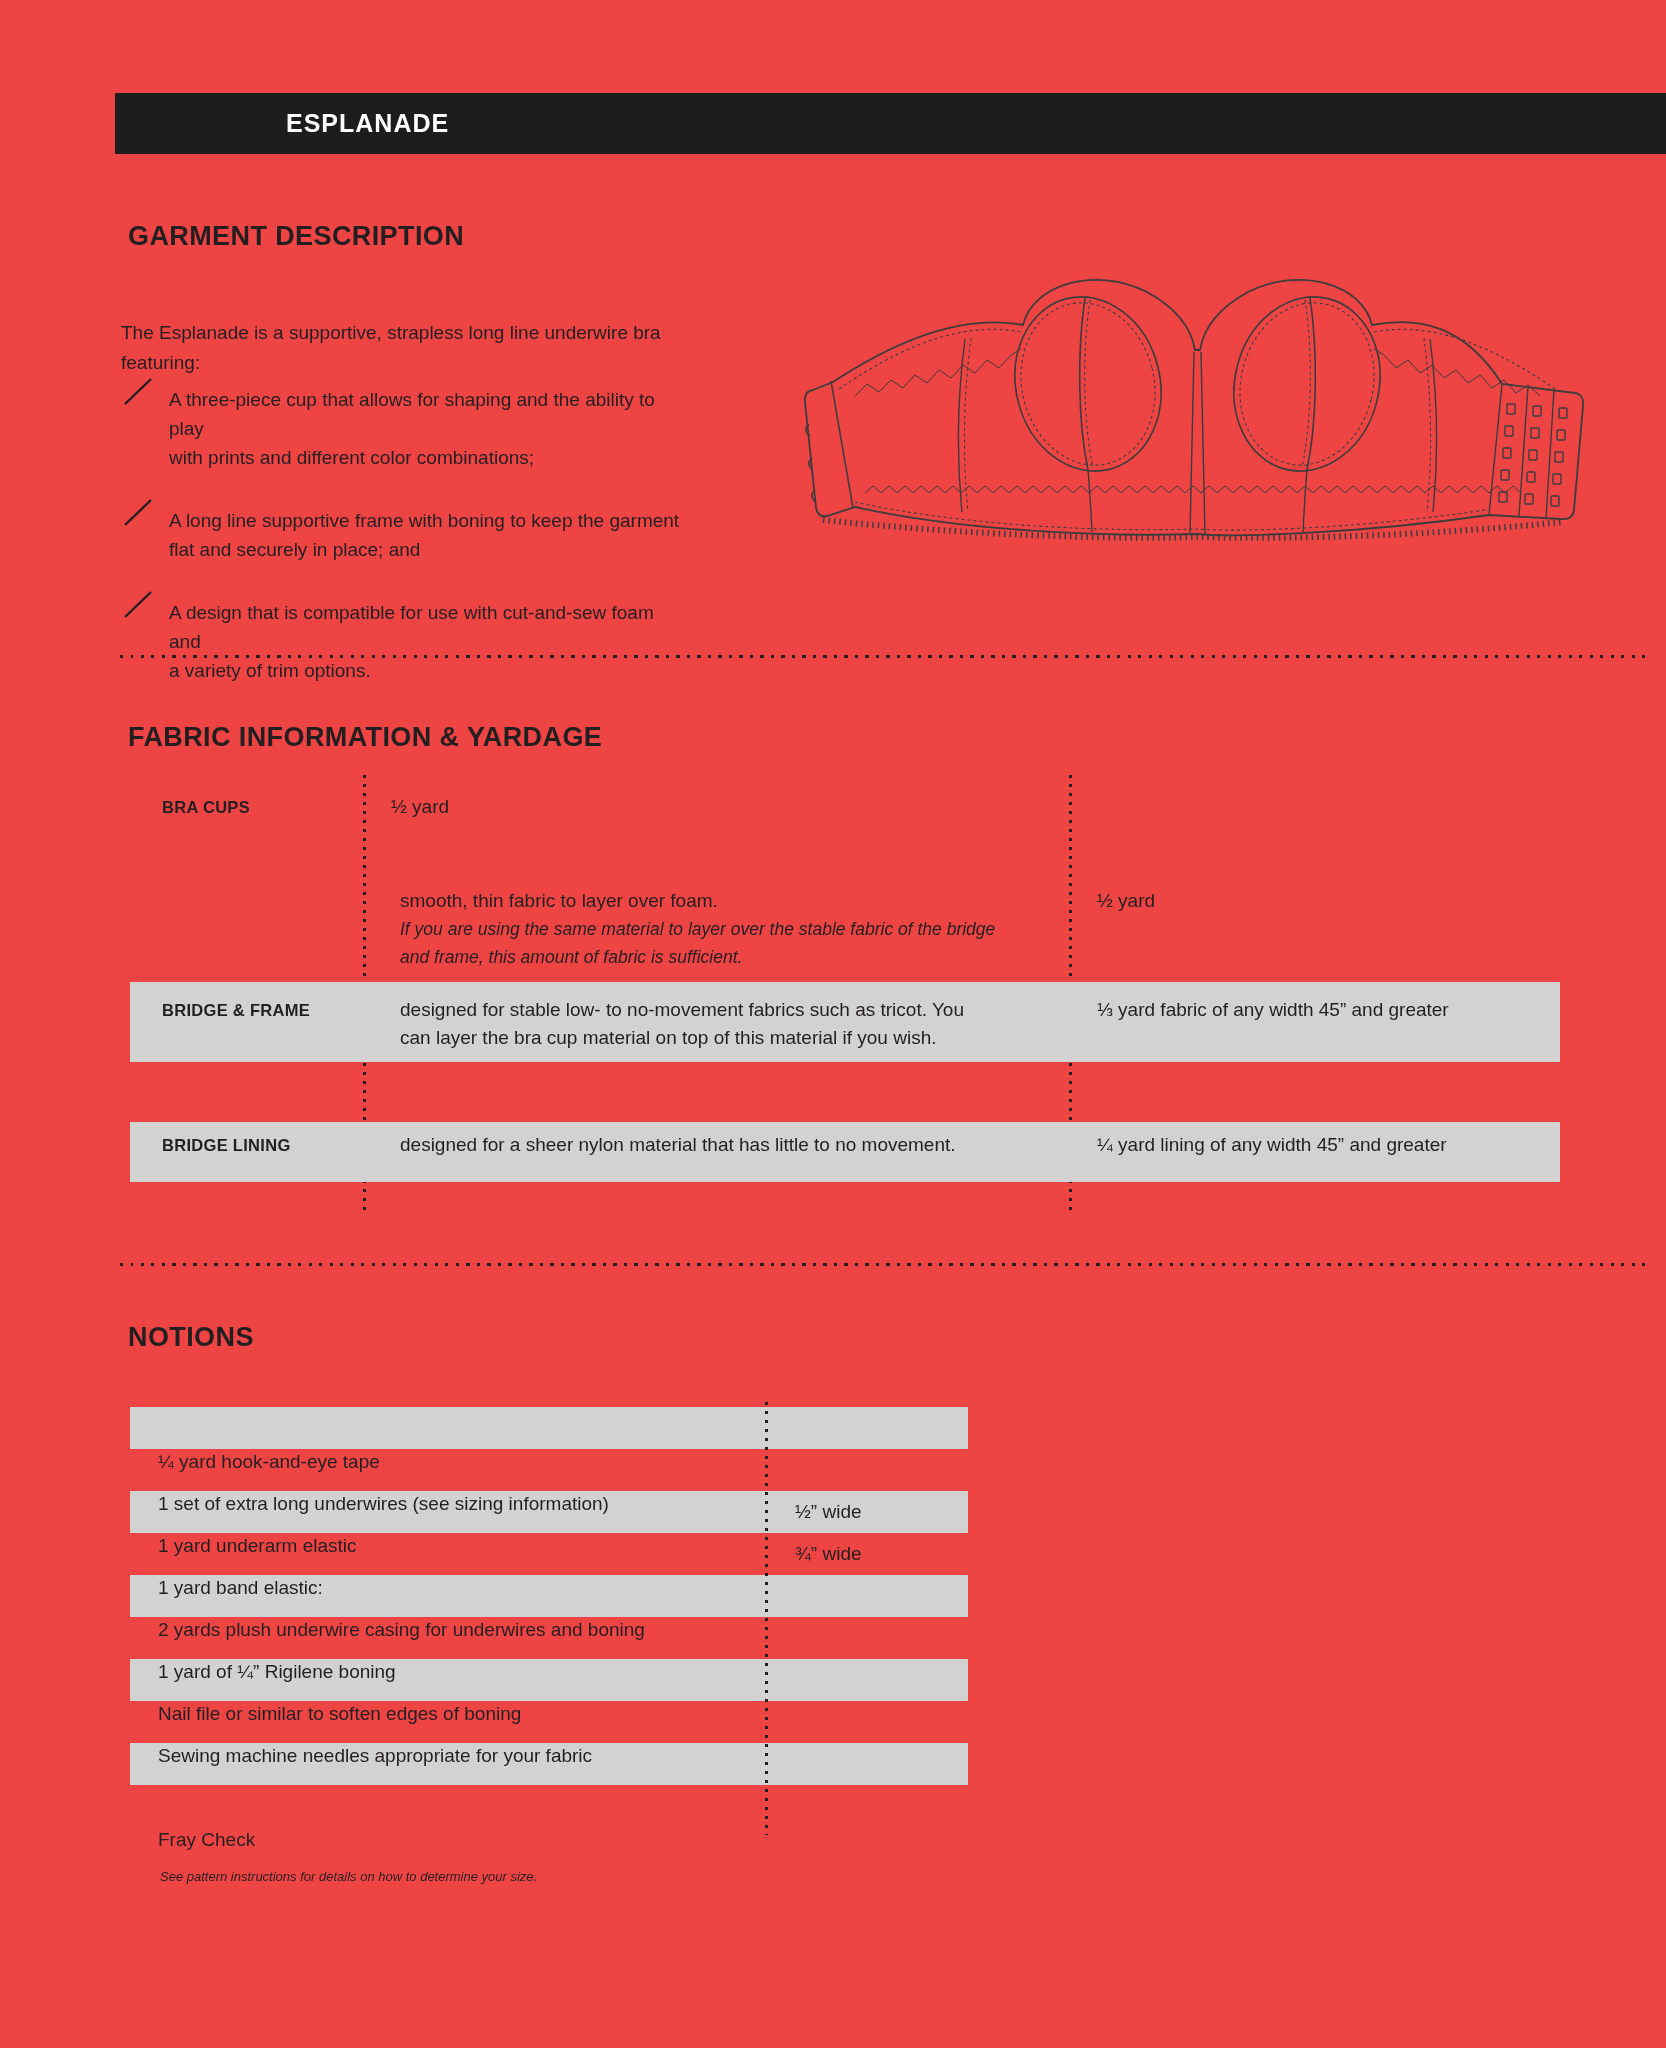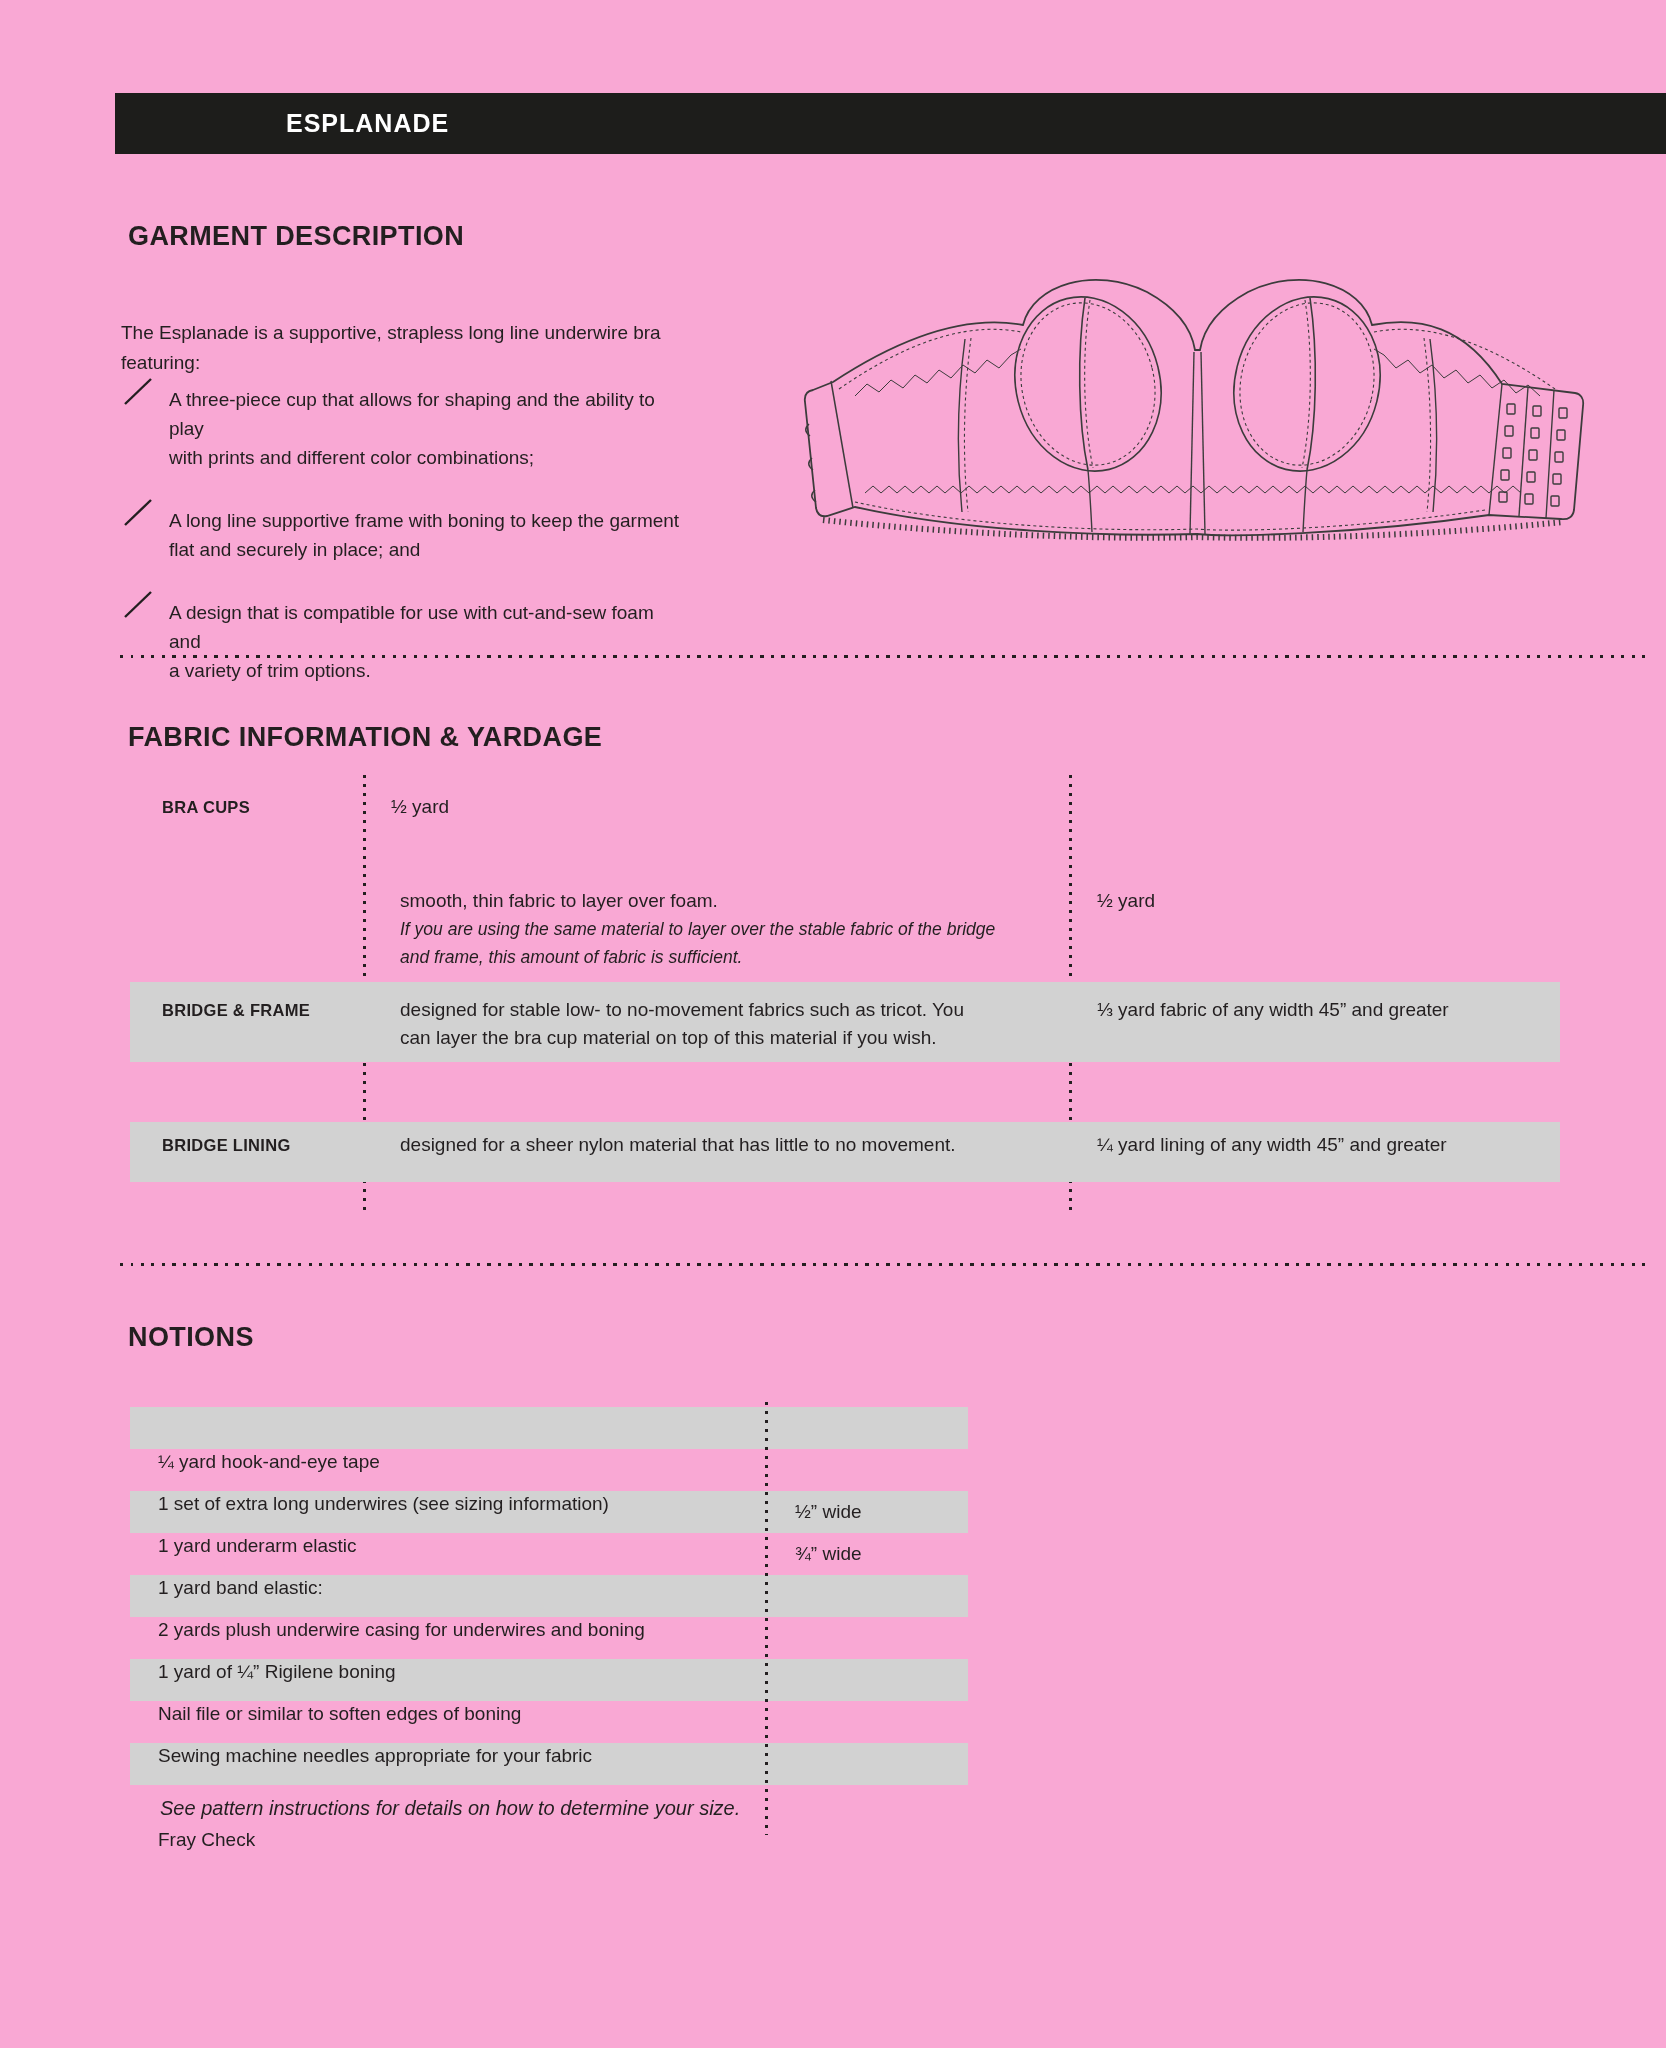--- a/index.html
+++ b/index.html
@@ -1,18 +1,18 @@
 <!DOCTYPE html>
 <html><head>
 <meta charset="utf-8">
 <style>
   * { margin:0; padding:0; box-sizing:border-box; }
   html,body { background:#ffffff; }
   body { font-family:"Liberation Sans", sans-serif; color:#231f20; }
-  .page { position:relative; width:1666px; height:2048px; background:#f9a8d4; overflow:hidden; }
+  .page { position:relative; width:1666px; height:2048px; background:#ef4444; overflow:hidden; }
 
   
   .header-bar { position:absolute; left:115px; top:93px; width:1551px; height:61px; background:#1d1d1b; }
   .header-title { position:absolute; left:171px; top:0; height:61px; line-height:61px;
     color:#ffffff; font-size:25px; font-weight:bold; letter-spacing:1px; }
 
   
   .section-heading { position:absolute; font-size:27px; font-weight:bold; letter-spacing:.4px; color:#231f20; }
   #garment-heading { left:128px; top:221px; }
   #fabric-heading  { left:128px; top:722px; }
@@ -57,21 +57,21 @@
 
   
   .notions-table { position:absolute; left:130px; top:1407px; width:838px; }
   .notions-table .vline { left:635px; top:-5px; height:433px; }
   .n-row { display:grid; grid-template-columns:635px auto; height:42px; line-height:42px; font-size:19px; }
   .n-row.shaded { background:#d2d2d2; }
   .ntext   { padding-left:28px;margin-top:34px; }
   .ndetail { padding-left:30px; }
 
   
-  .footer-note { position:absolute; left:160px; top:1797px; font-size:20px; font-style:italic; }
+  .footer-note { position:absolute; left:160px; top:1869px; font-size:13px; font-style:italic; }
 
   
   .bra-art path, .bra-art ellipse, .bra-art polyline, .bra-art line, .bra-art rect { fill:none; stroke:#3c3c3c; }
 </style>
 </head>
 <body>
 
 <div class="page">
 
   <div class="header-bar">

